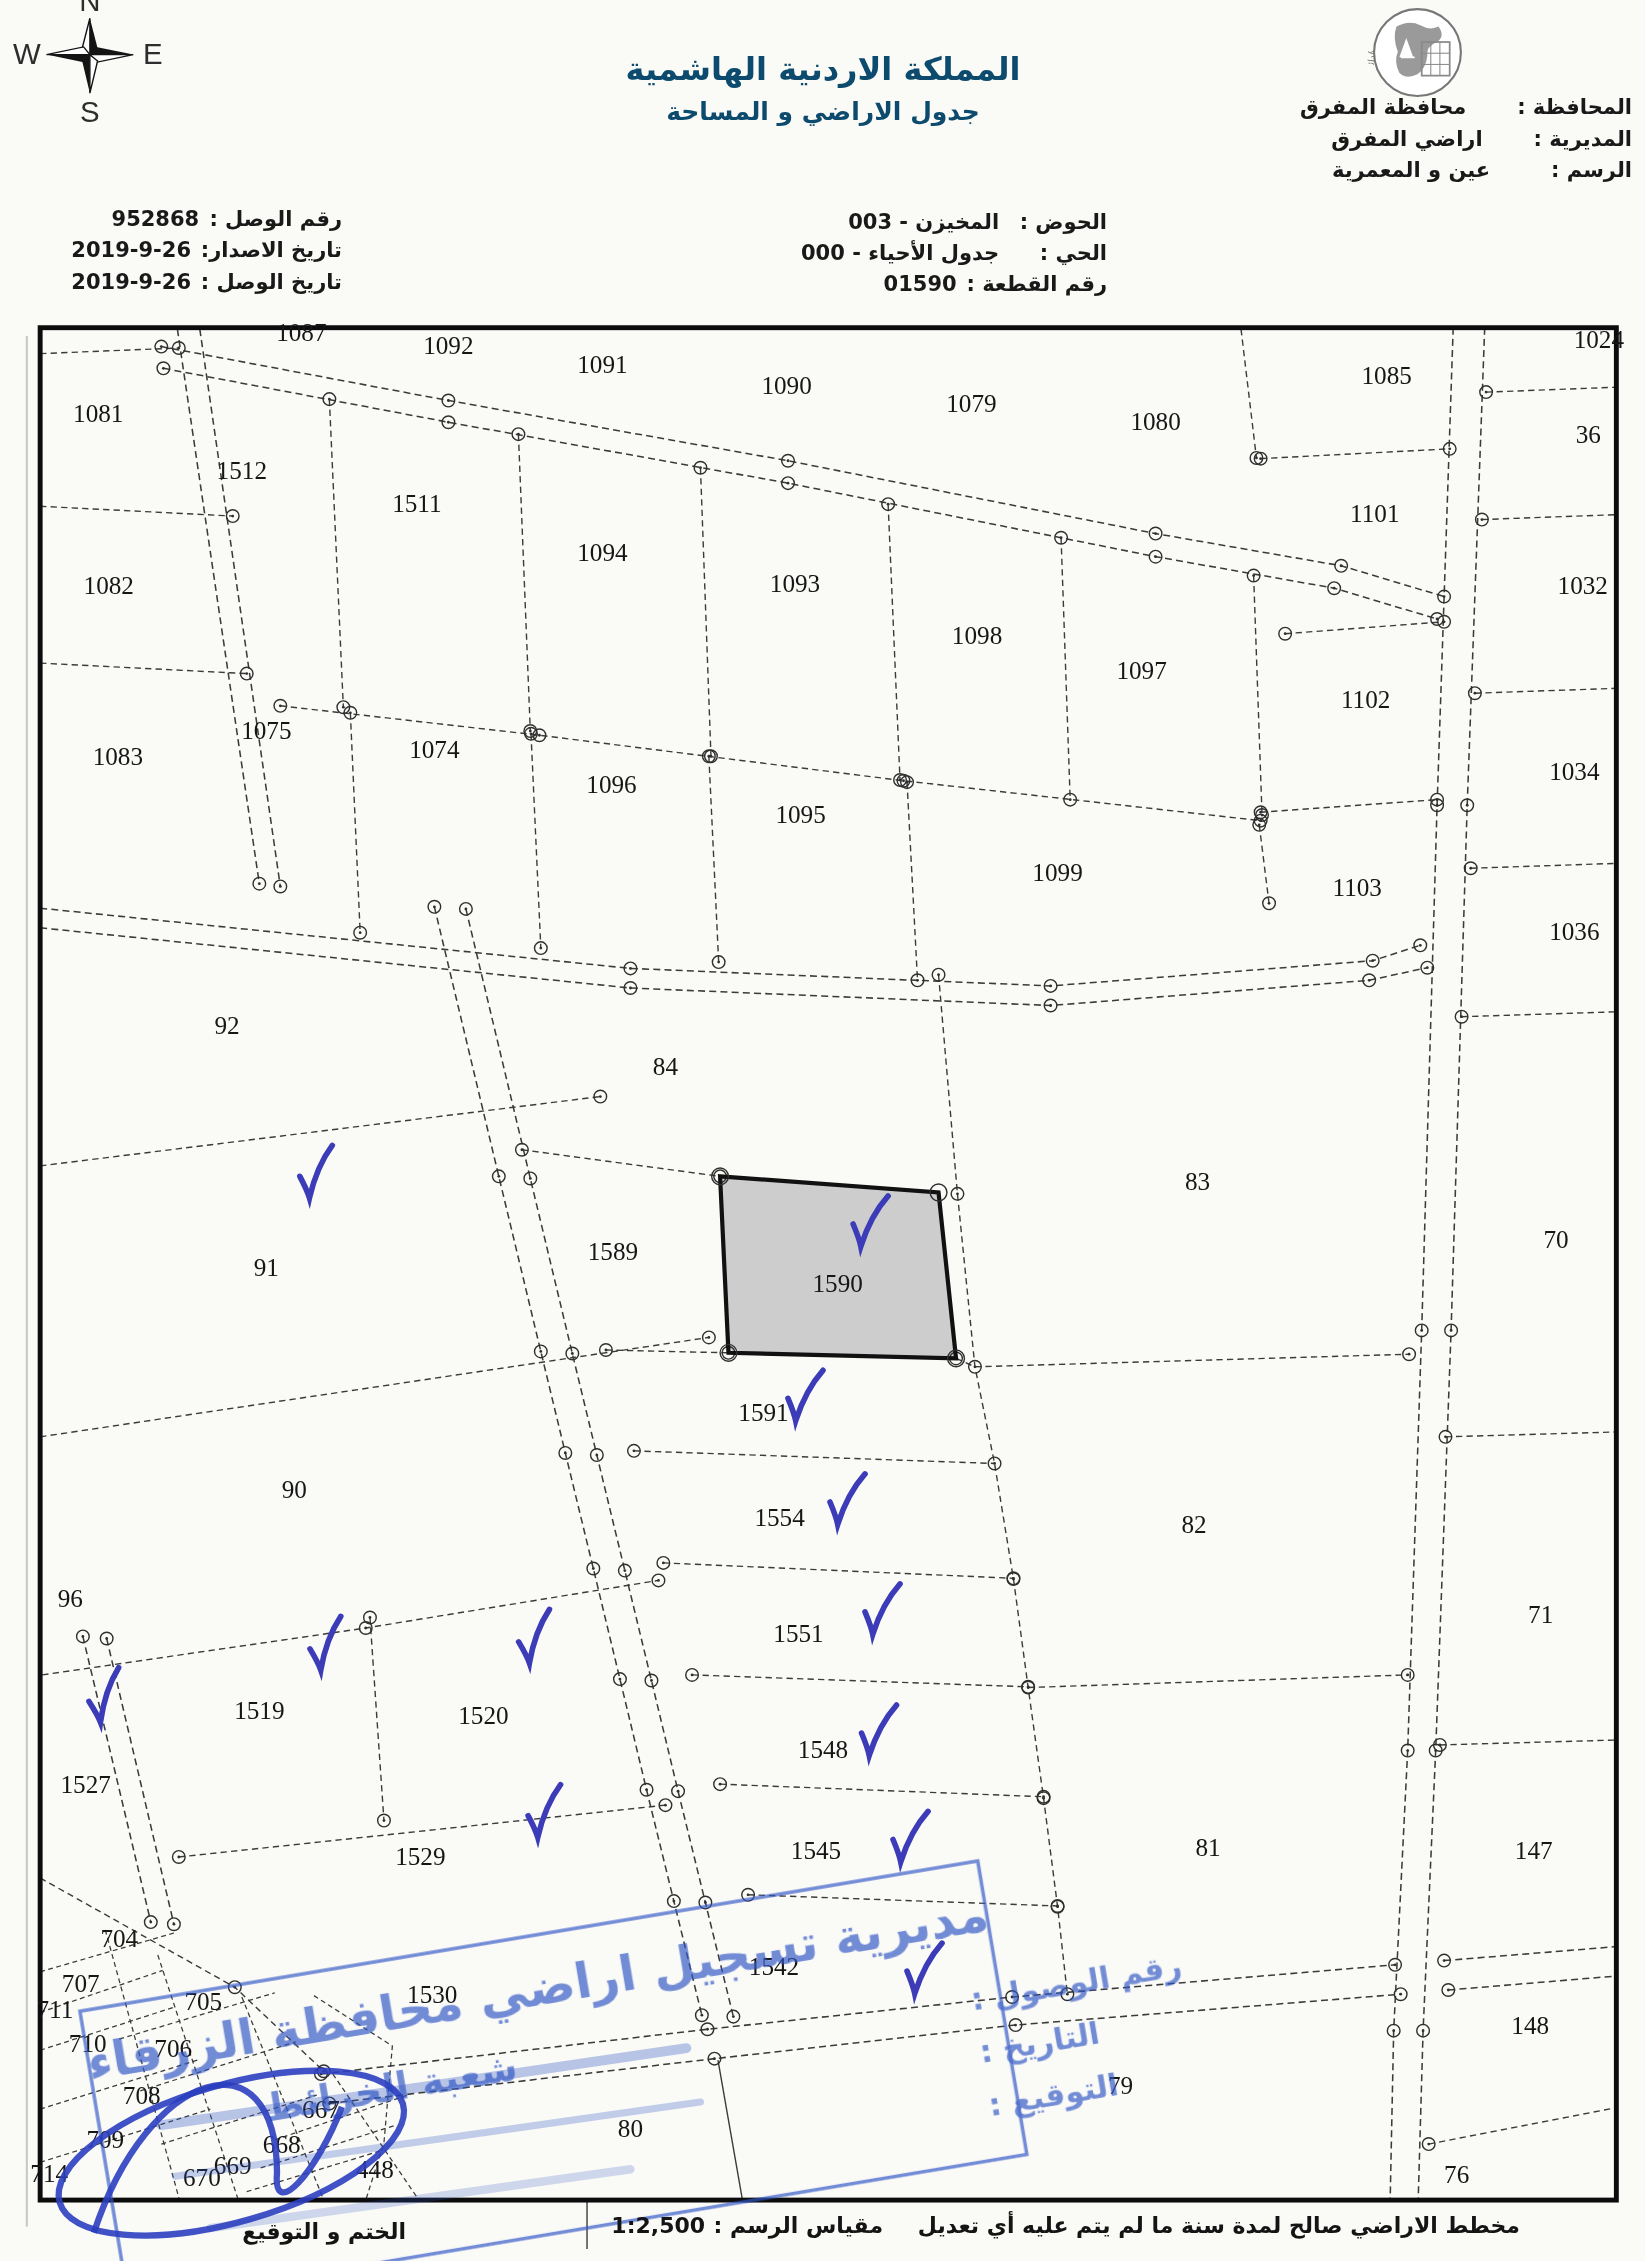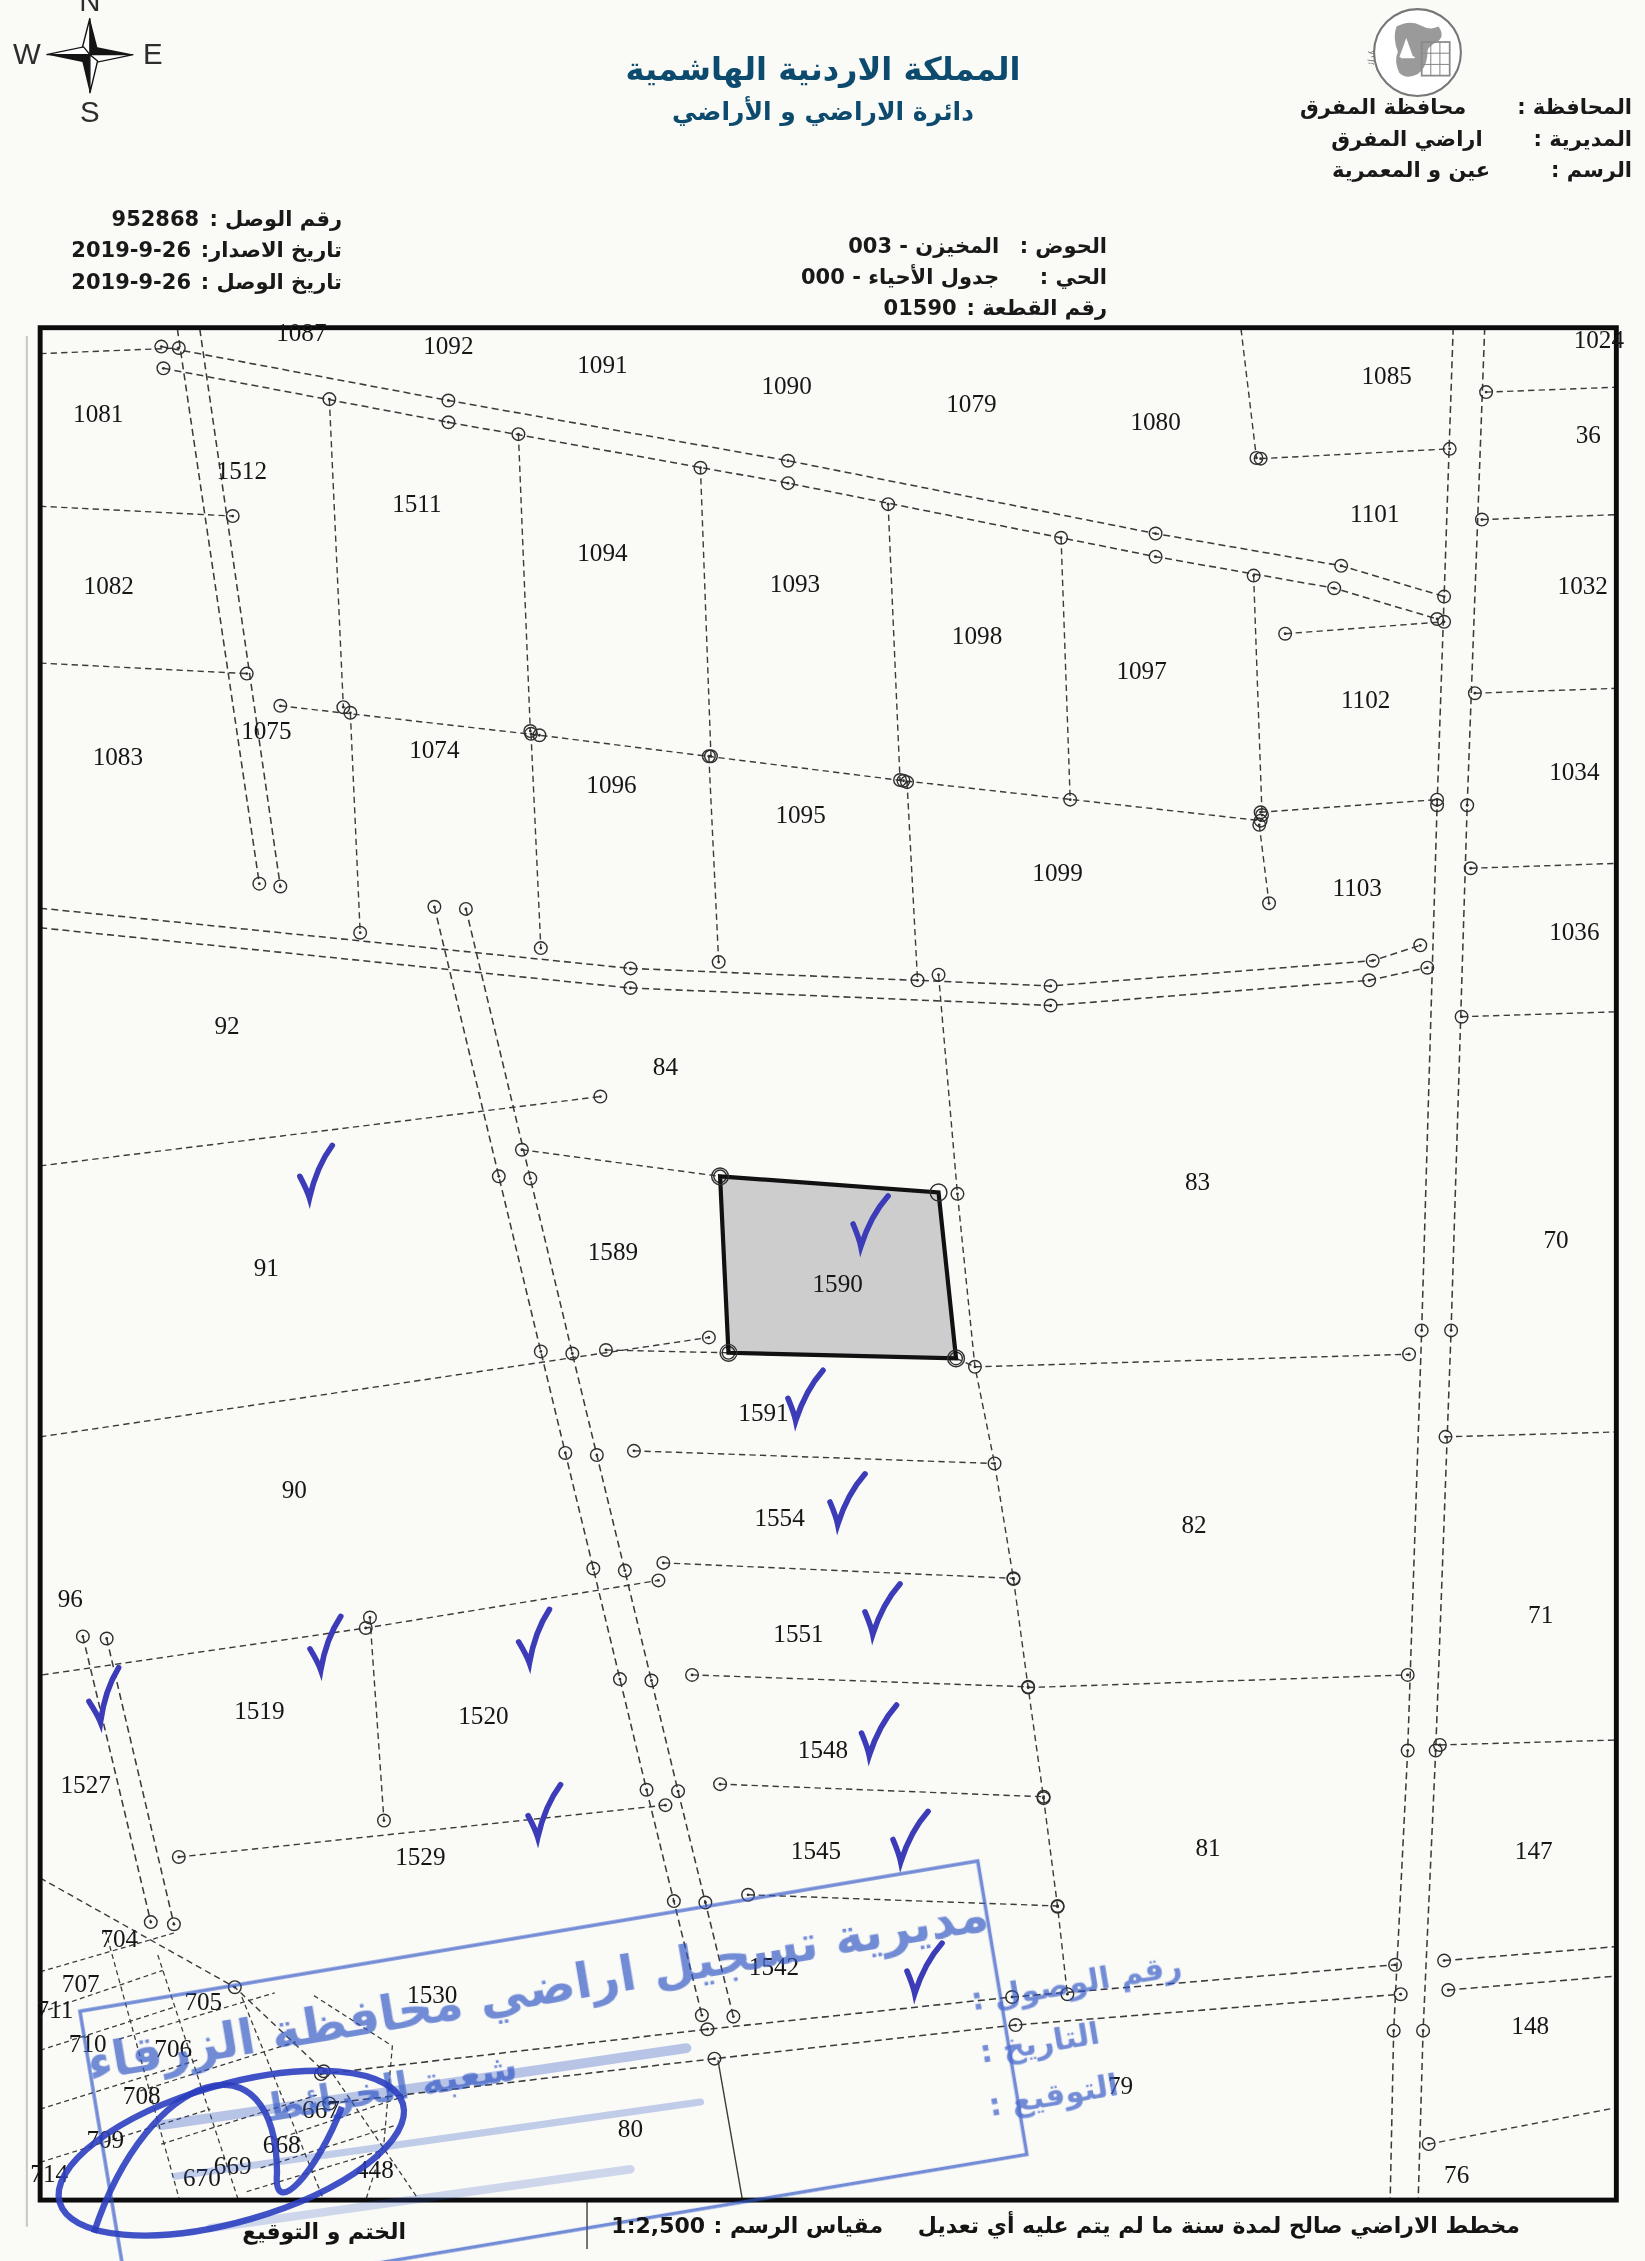--- a/index.html
+++ b/index.html
@@ -19,21 +19,21 @@
   
   #row-gov {top:95px;right:14px;}
   #row-dir {top:127px;right:14px;}
   #row-vil {top:158px;right:14px;}
   #row-gov .lbl,#row-dir .lbl,#row-vil .lbl{min-width:91px;margin-left:13px;}
   #row-gov .val,#row-dir .val,#row-vil .val{margin-right:28px;}
   
   #row-basin {top:210px;right:539px;}
   #row-hood  {top:241px;right:539px;}
   #row-plot  {top:272px;right:539px;}
-  #row-basin .lbl,#row-hood .lbl,#row-plot .lbl{min-width:98px;margin-top:24px;}
+  #row-basin .lbl,#row-hood .lbl,#row-plot .lbl{min-width:98px;}
   
   #row-rno  {top:207px;right:1304px;}
   #row-riss {top:238px;right:1304px;}
   #row-rrec {top:270px;right:1304px;}
   #row-rno .lbl,#row-riss .lbl,#row-rrec .lbl{min-width:133px;}
   
   .frow{position:absolute;font-weight:bold;font-size:22px;color:#141414;white-space:nowrap;}
   #footer-stamp{top:2219px;right:1240px;}
   #footer-scale{top:2213px;right:763px;display:flex;gap:8.4px;}
   #footer-note {top:2213px;right:126px;}
@@ -562,21 +562,21 @@
       <line x1="230" y1="3035" x2="980" y2="2925" class="smear" stroke-width="14" opacity="0.32"></line>
       <line x1="250" y1="3108" x2="1000" y2="3002" class="smear" stroke-width="10" opacity="0.28"></line>
       <line x1="300" y1="3182" x2="900" y2="3098" class="smear" stroke-width="12" opacity="0.22"></line>
       <g transform="translate(330,3075) rotate(-16)">
         <ellipse cx="0" cy="0" rx="255" ry="98" class="sig"></ellipse>
         <path d="M-220,55 C-80,-150 110,-150 55,45 C30,110 110,60 170,-20" class="sig"></path>
       </g>
     </svg>
 
   <div class="title" id="title-1">المملكة الاردنية الهاشمية</div>
-  <div class="title" id="title-2">دائرة الاراضي و الأراضي</div>
+  <div class="title" id="title-2">جدول الاراضي و المساحة</div>
 
   <div class="hrow" id="row-gov">
     <span class="lbl">المحافظة :</span>
     <span class="val">محافظة المفرق</span>
   </div>
   <div class="hrow" id="row-dir">
     <span class="lbl">المديرية :</span>
     <span class="val">اراضي المفرق</span>
   </div>
   <div class="hrow" id="row-vil">

